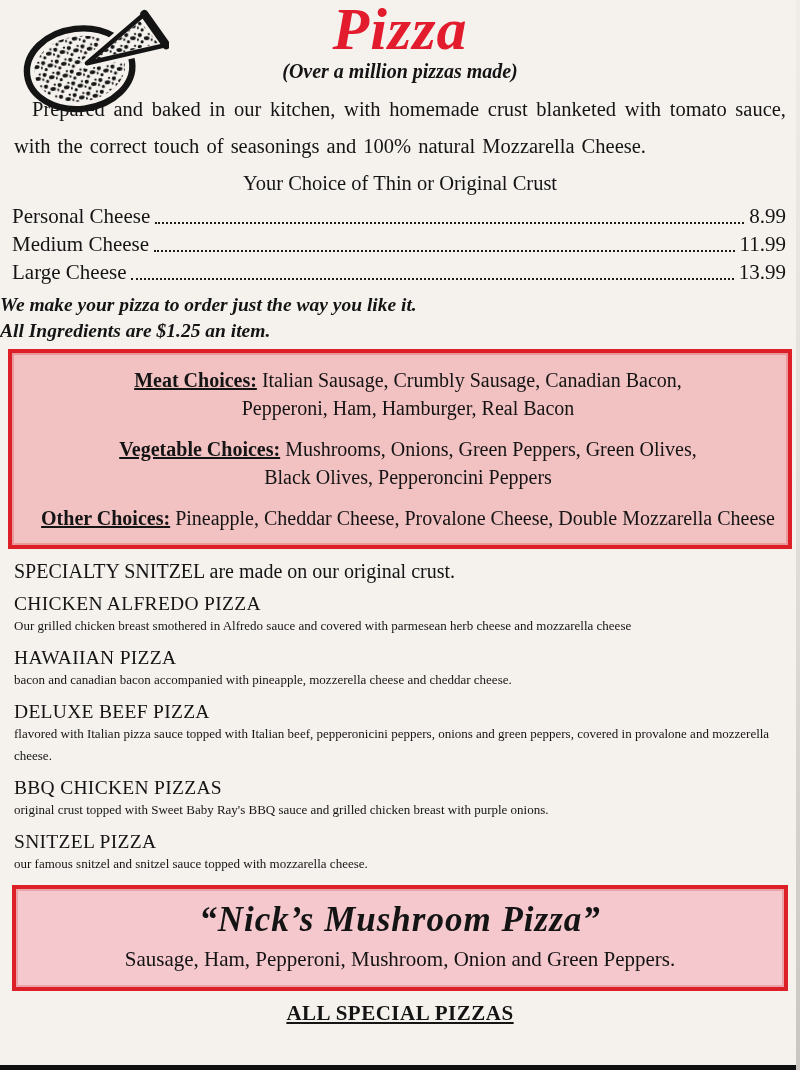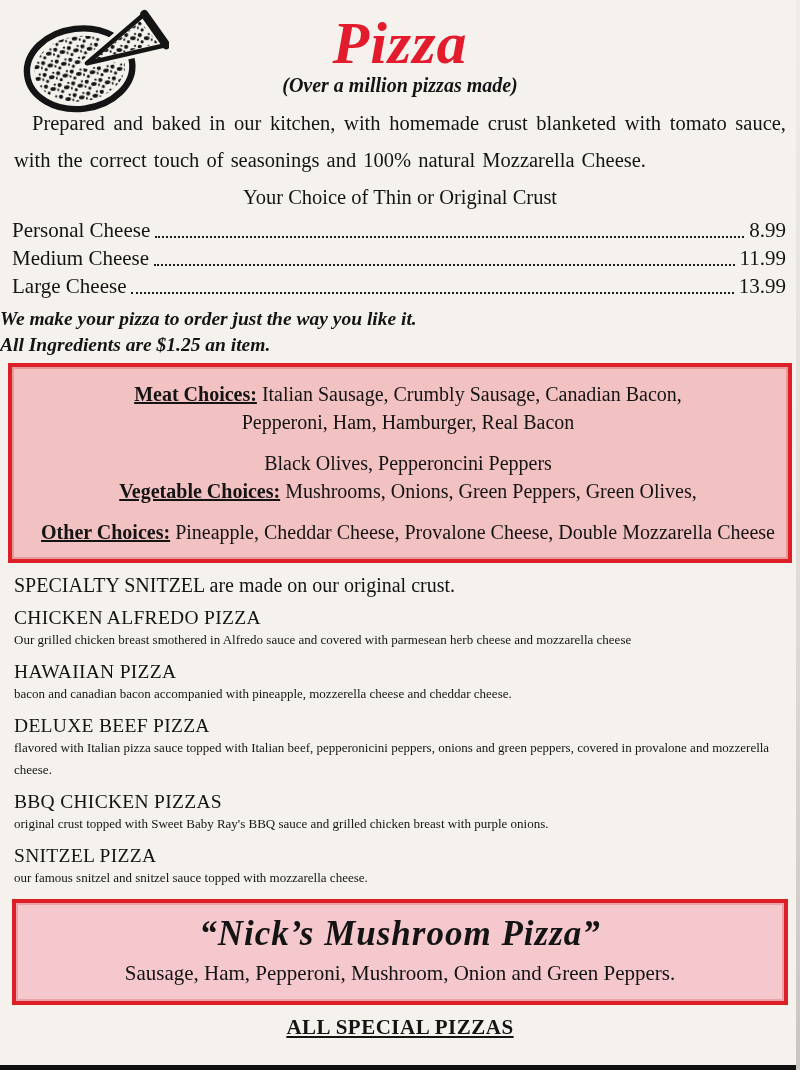--- a/index.html
+++ b/index.html
@@ -15,21 +15,21 @@
   .page::after {
     content:""; position:absolute; top:0; right:0; bottom:0; width:4px;
     background:linear-gradient(to bottom, #f0ede9 0%, #ddd9d5 60%, #c9c6c2 100%);
     pointer-events:none;
   }
   .scan-bottom-edge {
     position:absolute; left:0; right:0; bottom:0; height:5px; background:#101010;
   }
 
   
-  .header { position:relative; padding-top:14px; text-align:center;font-family:Liberation Serif, serif; }
+  .header { position:relative; text-align:center;font-family:Liberation Serif, serif; }
   .pizza-art { position:absolute; left:14px; top:6px; width:155px; height:110px; }
   .title {
     font-size:60px; line-height:58px; font-style:italic; font-weight:bold;
     color:#e21b2d; letter-spacing:1px;
   }
   .subtitle { font-size:20px; font-weight:bold; font-style:italic; margin-top:2px; }
 
   .intro {
     margin:8px 14px 0 14px; font-size:20.5px; line-height:37px;
     text-align:justify; text-indent:18px; word-spacing:2px;
@@ -147,25 +147,25 @@
 
   <div class="choices-box">
     <div class="choice-group">
       <div class="choice-line">
         <span class="choice-label">Meat Choices:</span>
         <span>Italian Sausage, Crumbly Sausage, Canadian Bacon,</span>
       </div>
       <div class="choice-line">Pepperoni, Ham, Hamburger, Real Bacon</div>
     </div>
     <div class="choice-group">
-      <div class="choice-line">Black Olives, Pepperoncini Peppers</div>
       <div class="choice-line">
         <span class="choice-label">Vegetable Choices:</span>
         <span>Mushrooms, Onions, Green Peppers, Green Olives,</span>
       </div>
+      <div class="choice-line">Black Olives, Pepperoncini Peppers</div>
     </div>
     <div class="choice-group">
       <div class="choice-line">
         <span class="choice-label">Other Choices:</span>
         <span>Pineapple, Cheddar Cheese, Provalone Cheese, Double Mozzarella Cheese</span>
       </div>
 
     </div>
   </div>
 

